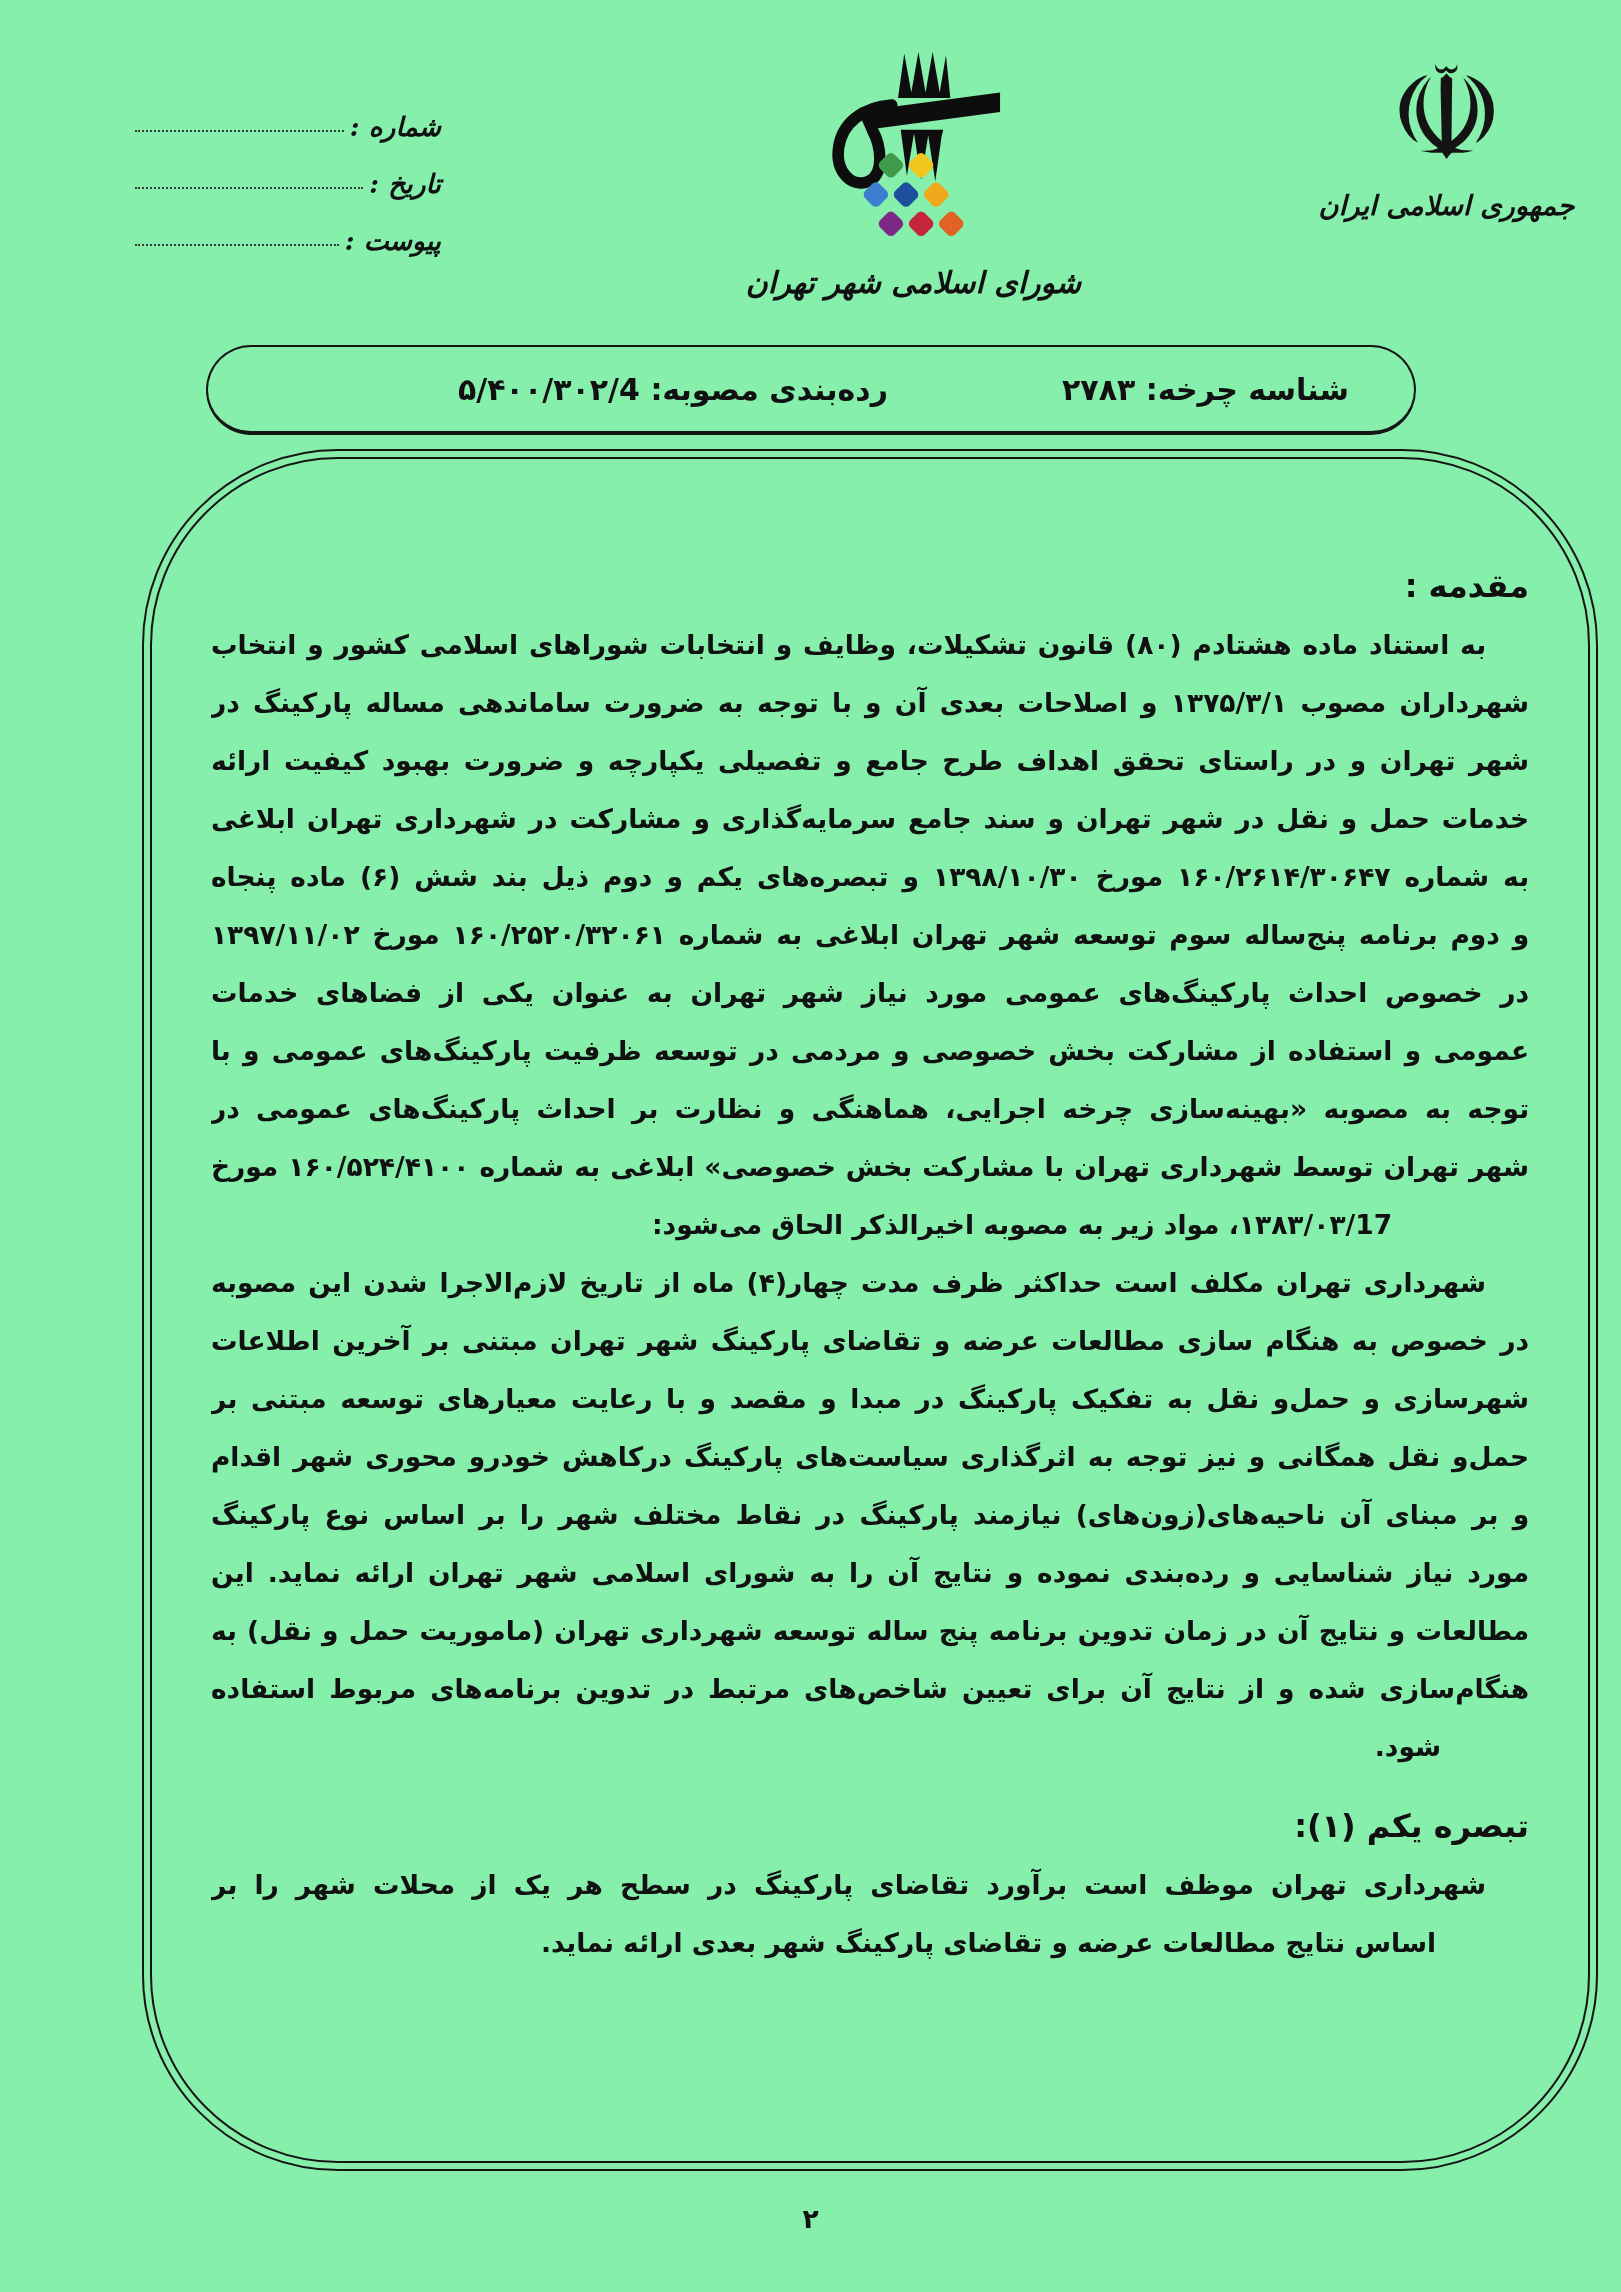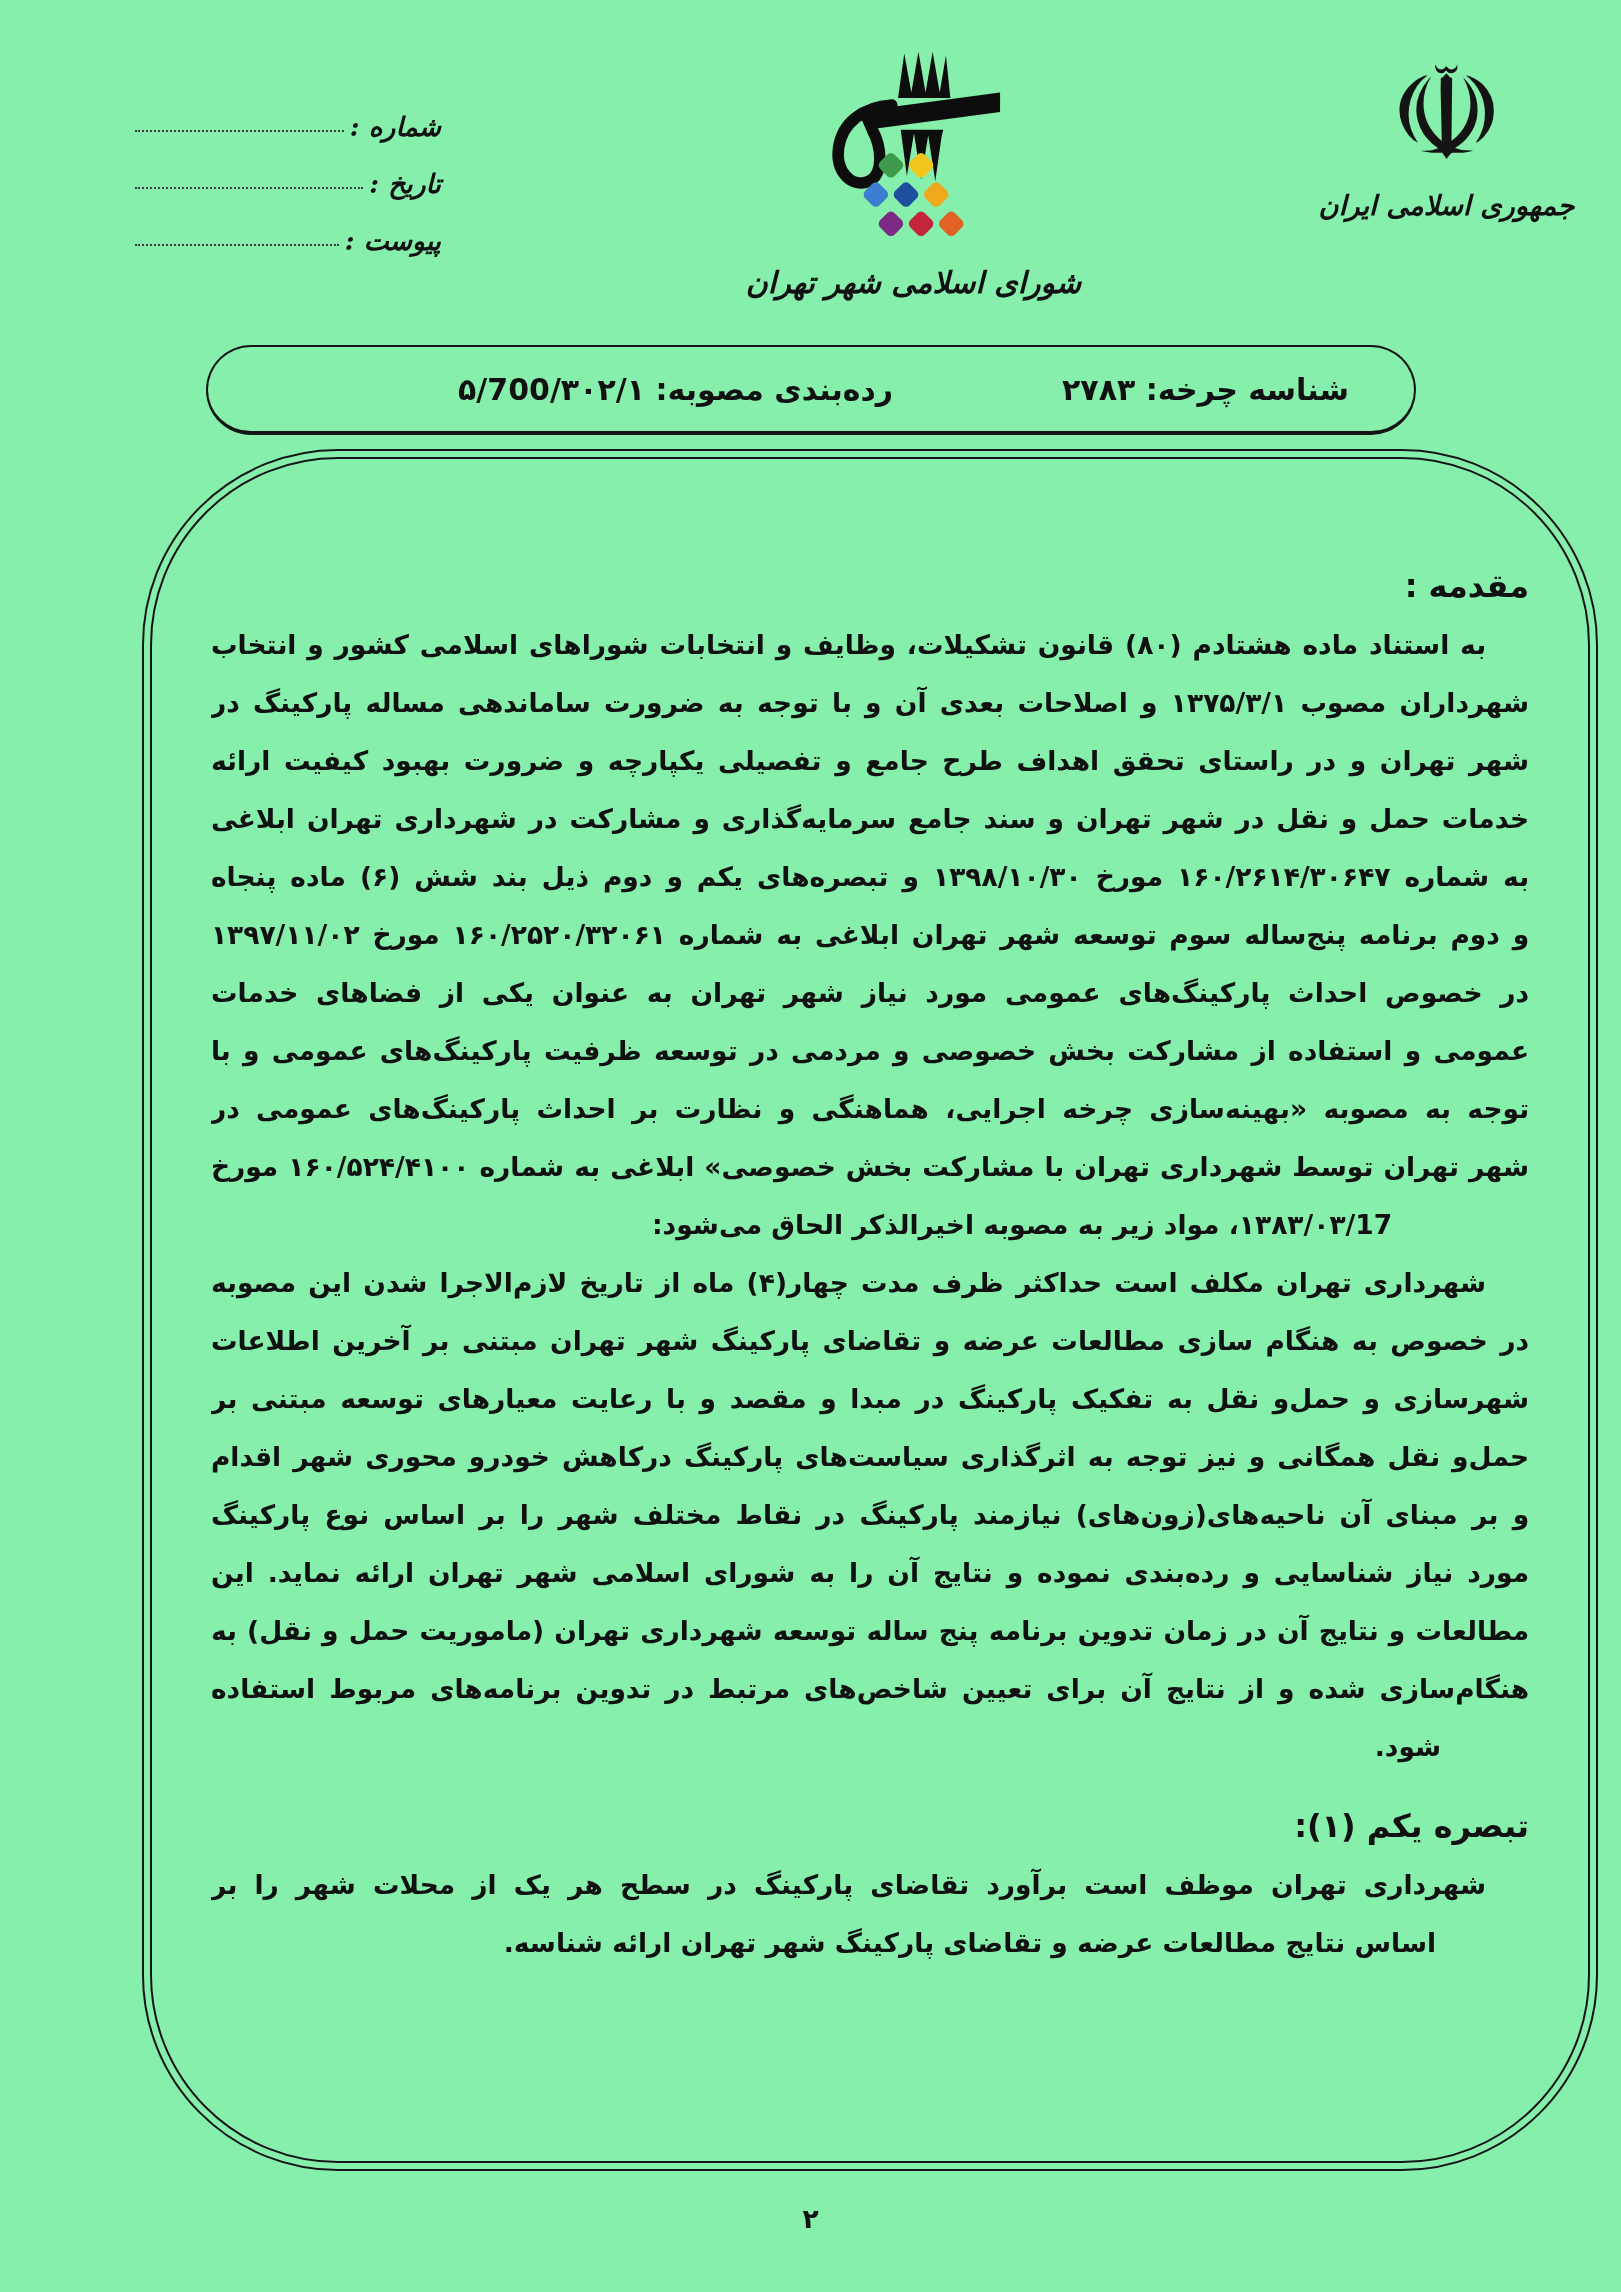--- a/index.html
+++ b/index.html
@@ -144,21 +144,21 @@
     <div class="emblem-caption">جمهوری اسلامی ایران</div>
   </div>
 
   <div class="header-bar">
     <span class="hb-right">
       <span>شناسه چرخه:</span>
       <span>۲۷۸۳</span>
     </span>
     <span class="hb-left">
       <span>رده‌بندی مصوبه:</span>
-      <span>۵/700/۳۰۲/۱</span>
+      <span>۵/۴۰۰/۳۰۲/4</span>
     </span>
   </div>
 
   <main class="doc-frame">
     <div class="doc-frame-inner">
 
       <section>
         <h2 class="sec-heading">مقدمه :</h2>
         <div class="sec-lines">
             <div class="text-line indent">به استناد ماده هشتادم (۸۰) قانون تشکیلات، وظایف و انتخابات شوراهای اسلامی کشور و انتخاب</div>
@@ -186,21 +186,21 @@
             <div class="text-line">مطالعات و نتایج آن در زمان تدوین برنامه پنج ساله توسعه شهرداری تهران (ماموریت حمل و نقل) به</div>
             <div class="text-line">هنگام‌سازی شده و از نتایج آن برای تعیین شاخص‌های مرتبط در تدوین برنامه‌های مربوط استفاده</div>
             <div class="text-line end e90">شود.</div>
           </div>
       </section>
 
       <section>
         <h2 class="sec-heading sec-m3">تبصره یکم (۱):</h2>
         <div class="sec-lines">
             <div class="text-line indent">شهرداری تهران موظف است برآورد تقاضای پارکینگ در سطح هر یک از محلات شهر را بر</div>
-            <div class="text-line end e95">اساس نتایج مطالعات عرضه و تقاضای پارکینگ شهر تهران ارائه شناسه.</div>
+            <div class="text-line end e95">اساس نتایج مطالعات عرضه و تقاضای پارکینگ شهر بعدی ارائه نماید.</div>
           </div>
       </section>
 
     </div>
   </main>
 
   <footer>
     <div class="page-number">۲</div>
   </footer>
 

